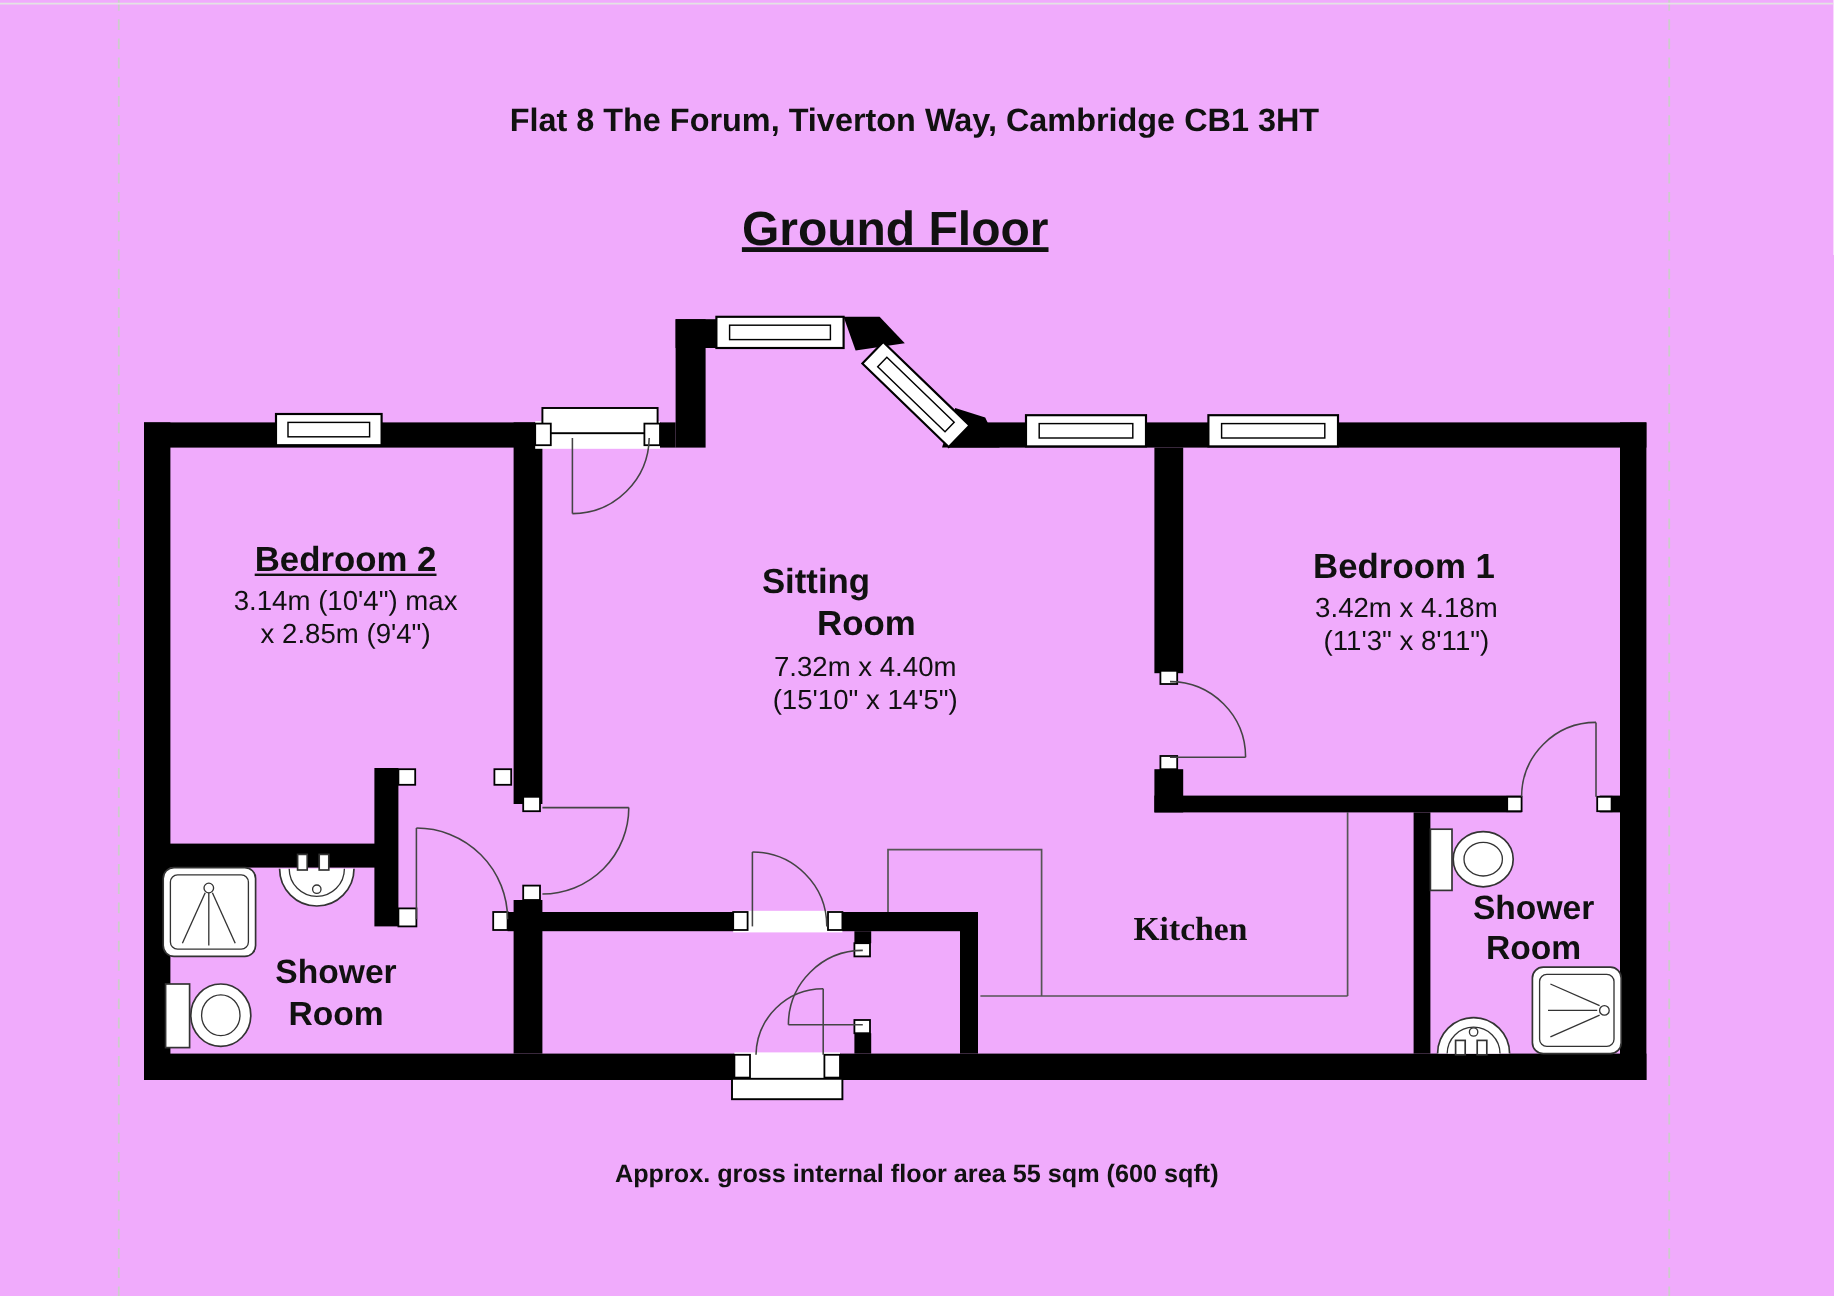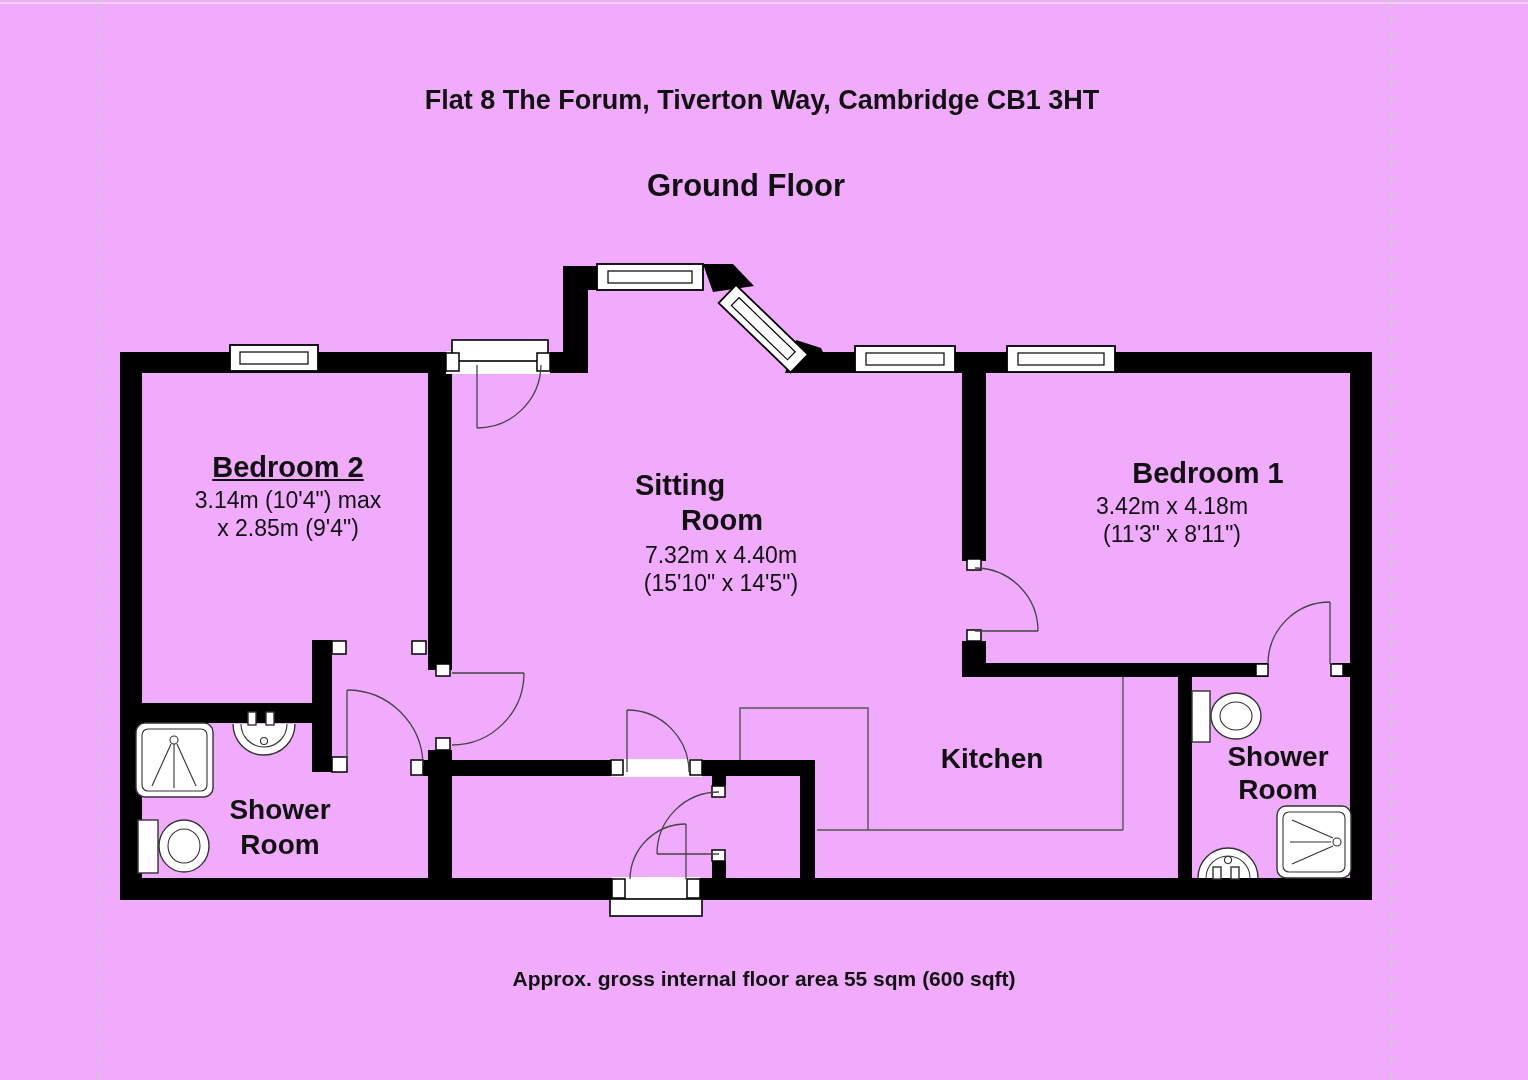--- a/index.html
+++ b/index.html
@@ -3,21 +3,21 @@
 <meta charset="utf-8">
 <style>
   html,body{margin:0;padding:0;background:#ffffff;}
   #page{position:relative;width:1528px;height:1080px;background:#f0abfc;overflow:hidden;
         font-family:"Liberation Sans",sans-serif;}
   #plan-svg{position:absolute;left:0;top:0;}
   .label{position:absolute;transform:translateX(-50%);white-space:nowrap;color:#111;
          font-family:"Liberation Sans",sans-serif;line-height:1.05;}
   .b{font-weight:bold;}
   .title{font-size:27px;}
-  .floor{font-size:31px;}
+  .floor{font-size:40px;text-decoration:underline;}
   .room{font-size:29px;}
   .room-sm{font-size:28px;}
   .dims{font-size:23px;}
   .footer{font-size:21px;margin-top:18px;}
 </style>
 </head>
 <body>
 
 <div id="page">
 
@@ -200,26 +200,26 @@
 
   <div class="label room b" style="left:288px;top:452px;text-decoration:underline;">Bedroom 2</div>
   <div class="label dims" style="left:288px;top:488px;">3.14m (10'4") max</div>
   <div class="label dims" style="left:288px;top:516px;">x 2.85m (9'4")</div>
 
   <div class="label room b" style="left:680px;top:470px;">Sitting</div>
   <div class="label room b" style="left:722px;top:505px;">Room</div>
   <div class="label dims" style="left:721px;top:543px;">7.32m x 4.40m</div>
   <div class="label dims" style="left:721px;top:571px;">(15'10" x 14'5")</div>
 
-  <div class="label room b" style="left:1170px;top:458px;margin-left:38px;">Bedroom 1</div>
+  <div class="label room b" style="left:1170px;top:458px;">Bedroom 1</div>
   <div class="label dims" style="left:1172px;top:494px;">3.42m x 4.18m</div>
   <div class="label dims" style="left:1172px;top:522px;">(11'3" x 8'11")</div>
 
   <div class="label room-sm b" style="left:280px;top:795px;">Shower</div>
   <div class="label room-sm b" style="left:280px;top:830px;">Room</div>
 
   <div class="label room-sm b" style="left:1278px;top:742px;">Shower</div>
   <div class="label room-sm b" style="left:1278px;top:775px;">Room</div>
 
-  <div class="label room-sm b" style="left:992px;top:744px;">Kitchen</div>
+  <div class="label room-sm b" style="left:992px;top:760px;font-family:Liberation Serif, serif;">Kitchen</div>
 
   <div class="label footer b" style="left:764px;top:950px;">Approx. gross internal floor area 55 sqm (600 sqft)</div>
 </div>
 
 </body></html>

